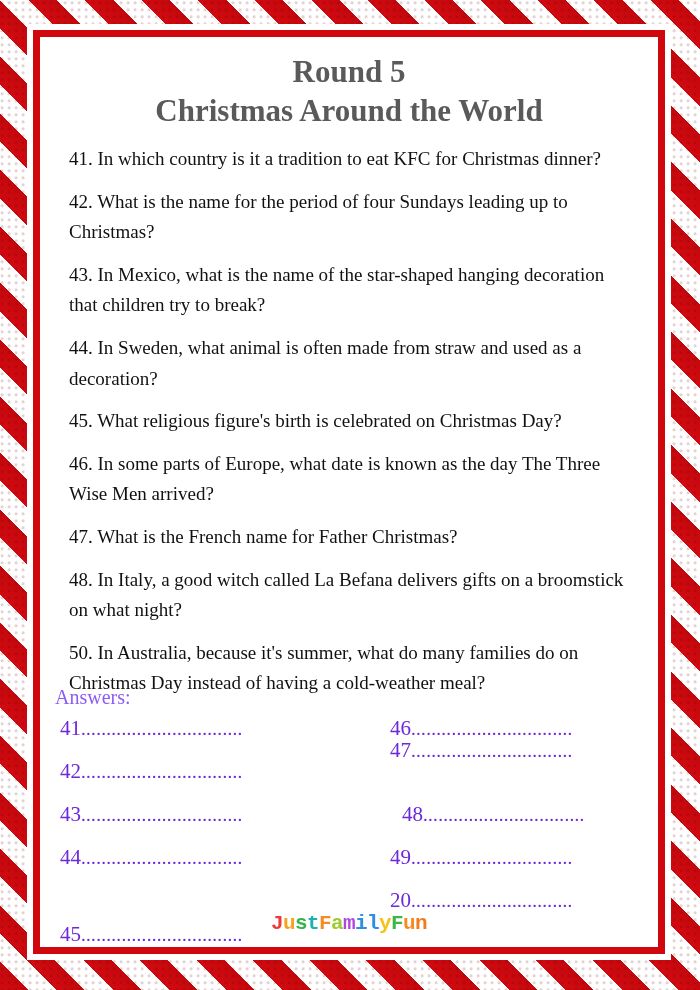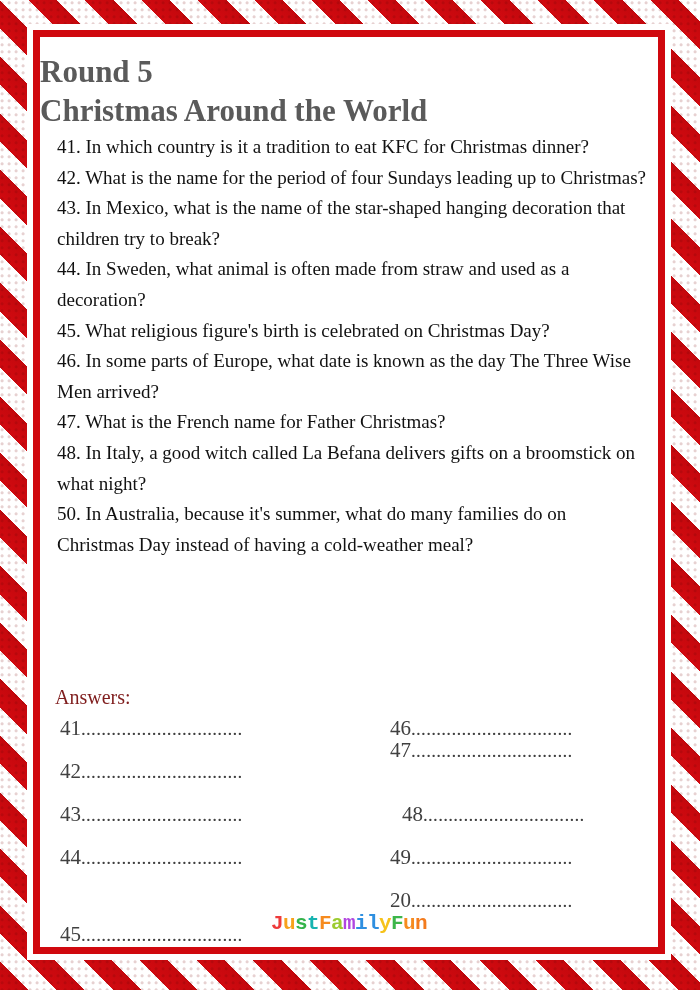--- a/index.html
+++ b/index.html
@@ -23,40 +23,40 @@
     .mat {
       position: absolute; left: 27px; top: 24px; width: 644px; height: 936px;
       background: #ffffff;
     }
     .frame {
       position: absolute; left: 33px; top: 30px; width: 618px; height: 910px;
       border: 7px solid #d0080e;
       background: #ffffff;
     }
     .title {
-      position: absolute; left: 0; right: 0; text-align: left;
+      position: absolute; left: 0; right: 0; text-align: center;
       font-family: "Liberation Serif", serif; color: #5a5a5a;
       font-size: 31px; line-height: 38px; margin: 0;
     }
     .title.t1 { top: 16px; }
     .title.t2 { top: 55px; }
     .questions {
       position: absolute; left: 17px; top: 95px; width: 590px;
       font-family: "Liberation Serif", serif; color: #111;
       font-size: 19px; line-height: 30.6px;
     }
-    .questions p { margin: 0; }
+    .questions p { margin: 12px; }
     .answers-label {
       position: absolute; left: 15px; top: 647px;
-      font-family: "Liberation Serif", serif; color: #7f1d1d; font-size: 20px;
+      font-family: "Liberation Serif", serif; color: #8b5cf6; font-size: 20px;
       line-height: 26px;
     }
     .answer {
       position: absolute;
-      font-family: "Liberation Serif", serif; color: #404040; font-size: 21px;
+      font-family: "Liberation Serif", serif; color: #6d28d9; font-size: 21px;
       line-height: 26px; white-space: nowrap;
     }
     .answer .dots { letter-spacing: 0.3px; font-size: 19px; }
     .logo {
       position: absolute; left: 0; right: 0; top: 874px; text-align: center;
       font-family: Liberation Mono, monospace; font-weight: bold; font-size: 21px;
       letter-spacing: -0.6px; line-height: 26px;
     }
   </style>
 </head>

